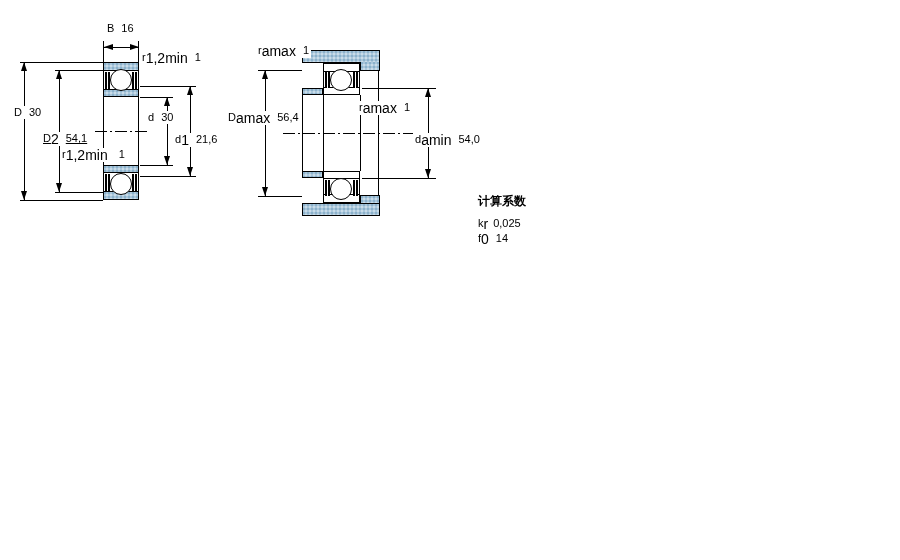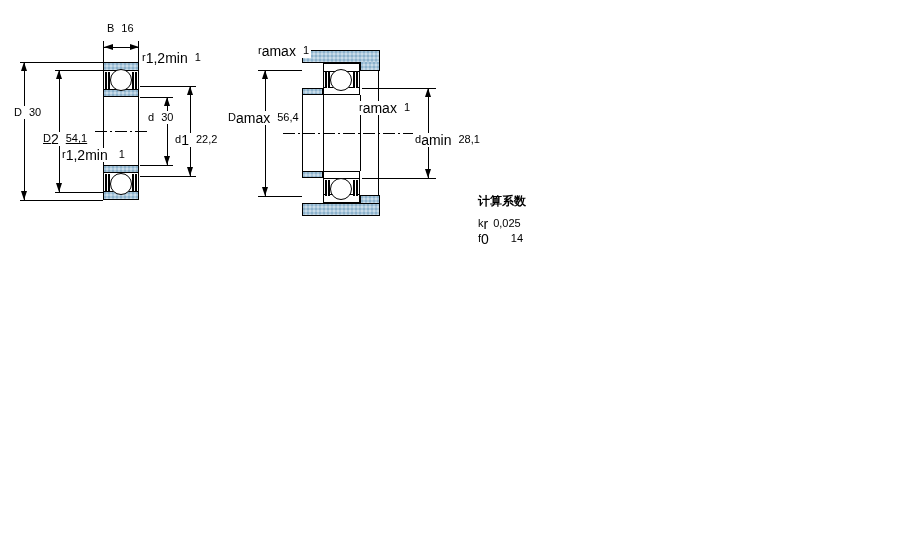--- a/index.html
+++ b/index.html
@@ -77,21 +77,21 @@
     <div class="aru" style="left:56px;top:70px;"></div>
     <div class="ard" style="left:56px;top:183px;"></div>
     <div class="lbl" style="left:41px;top:132px;text-decoration:underline;"><span>D</span><sub>2</sub><span class="val">54,1</span></div>
     <div class="lbl" style="left:60px;top:148px;"><span>r</span><sub>1,2min</sub><span class="val" style="margin-left:11px;">1</span></div>
 
     <div class="lh" style="left:140px;top:86px;width:56px;"></div>
     <div class="lh" style="left:140px;top:176px;width:56px;"></div>
     <div class="lv" style="left:190px;top:86px;height:90px;"></div>
     <div class="aru" style="left:187px;top:86px;"></div>
     <div class="ard" style="left:187px;top:167px;"></div>
-    <div class="lbl" style="left:173px;top:133px;"><span>d</span><sub>1</sub><span class="val">22,2</span></div>
+    <div class="lbl" style="left:173px;top:133px;"><span>d</span><sub>1</sub><span class="val">21,6</span></div>
 
     <div class="lh" style="left:140px;top:97px;width:33px;"></div>
     <div class="lh" style="left:140px;top:165px;width:33px;"></div>
     <div class="lv" style="left:167px;top:97px;height:68px;"></div>
     <div class="aru" style="left:164px;top:97px;"></div>
     <div class="ard" style="left:164px;top:156px;"></div>
     <div class="lbl" style="left:146px;top:111px;"><span>d</span><span class="val">30</span></div>
   </div>
 
   <div>
@@ -133,22 +133,22 @@
     <div class="lv" style="left:265px;top:70px;height:126px;"></div>
     <div class="aru" style="left:262px;top:70px;"></div>
     <div class="ard" style="left:262px;top:187px;"></div>
     <div class="lbl" style="left:226px;top:111px;"><span>D</span><sub>amax</sub><span class="val">56,4</span></div>
 
     <div class="lh" style="left:362px;top:88px;width:74px;"></div>
     <div class="lh" style="left:362px;top:178px;width:74px;"></div>
     <div class="lv" style="left:428px;top:88px;height:90px;"></div>
     <div class="aru" style="left:425px;top:88px;"></div>
     <div class="ard" style="left:425px;top:169px;"></div>
-    <div class="lbl" style="left:413px;top:133px;"><span>d</span><sub>amin</sub><span class="val">28,1</span></div>
+    <div class="lbl" style="left:413px;top:133px;"><span>d</span><sub>amin</sub><span class="val">54,0</span></div>
   </div>
 
   <div>
     <div class="lbl title" style="left:476px;top:195px;">计算系数</div>
     <div class="lbl" style="left:476px;top:217px;"><span>k</span><sub>r</sub><span class="val" style="margin-left:5px;">0,025</span></div>
-    <div class="lbl" style="left:476px;top:232px;"><span>f</span><sub>0</sub><span class="val" style="margin-left:22px;">14</span></div>
+    <div class="lbl" style="left:476px;top:232px;"><span>f</span><sub>0</sub><span class="val" style="margin-left:7px;">14</span></div>
   </div>
 
 </div>
 
 </body></html>

